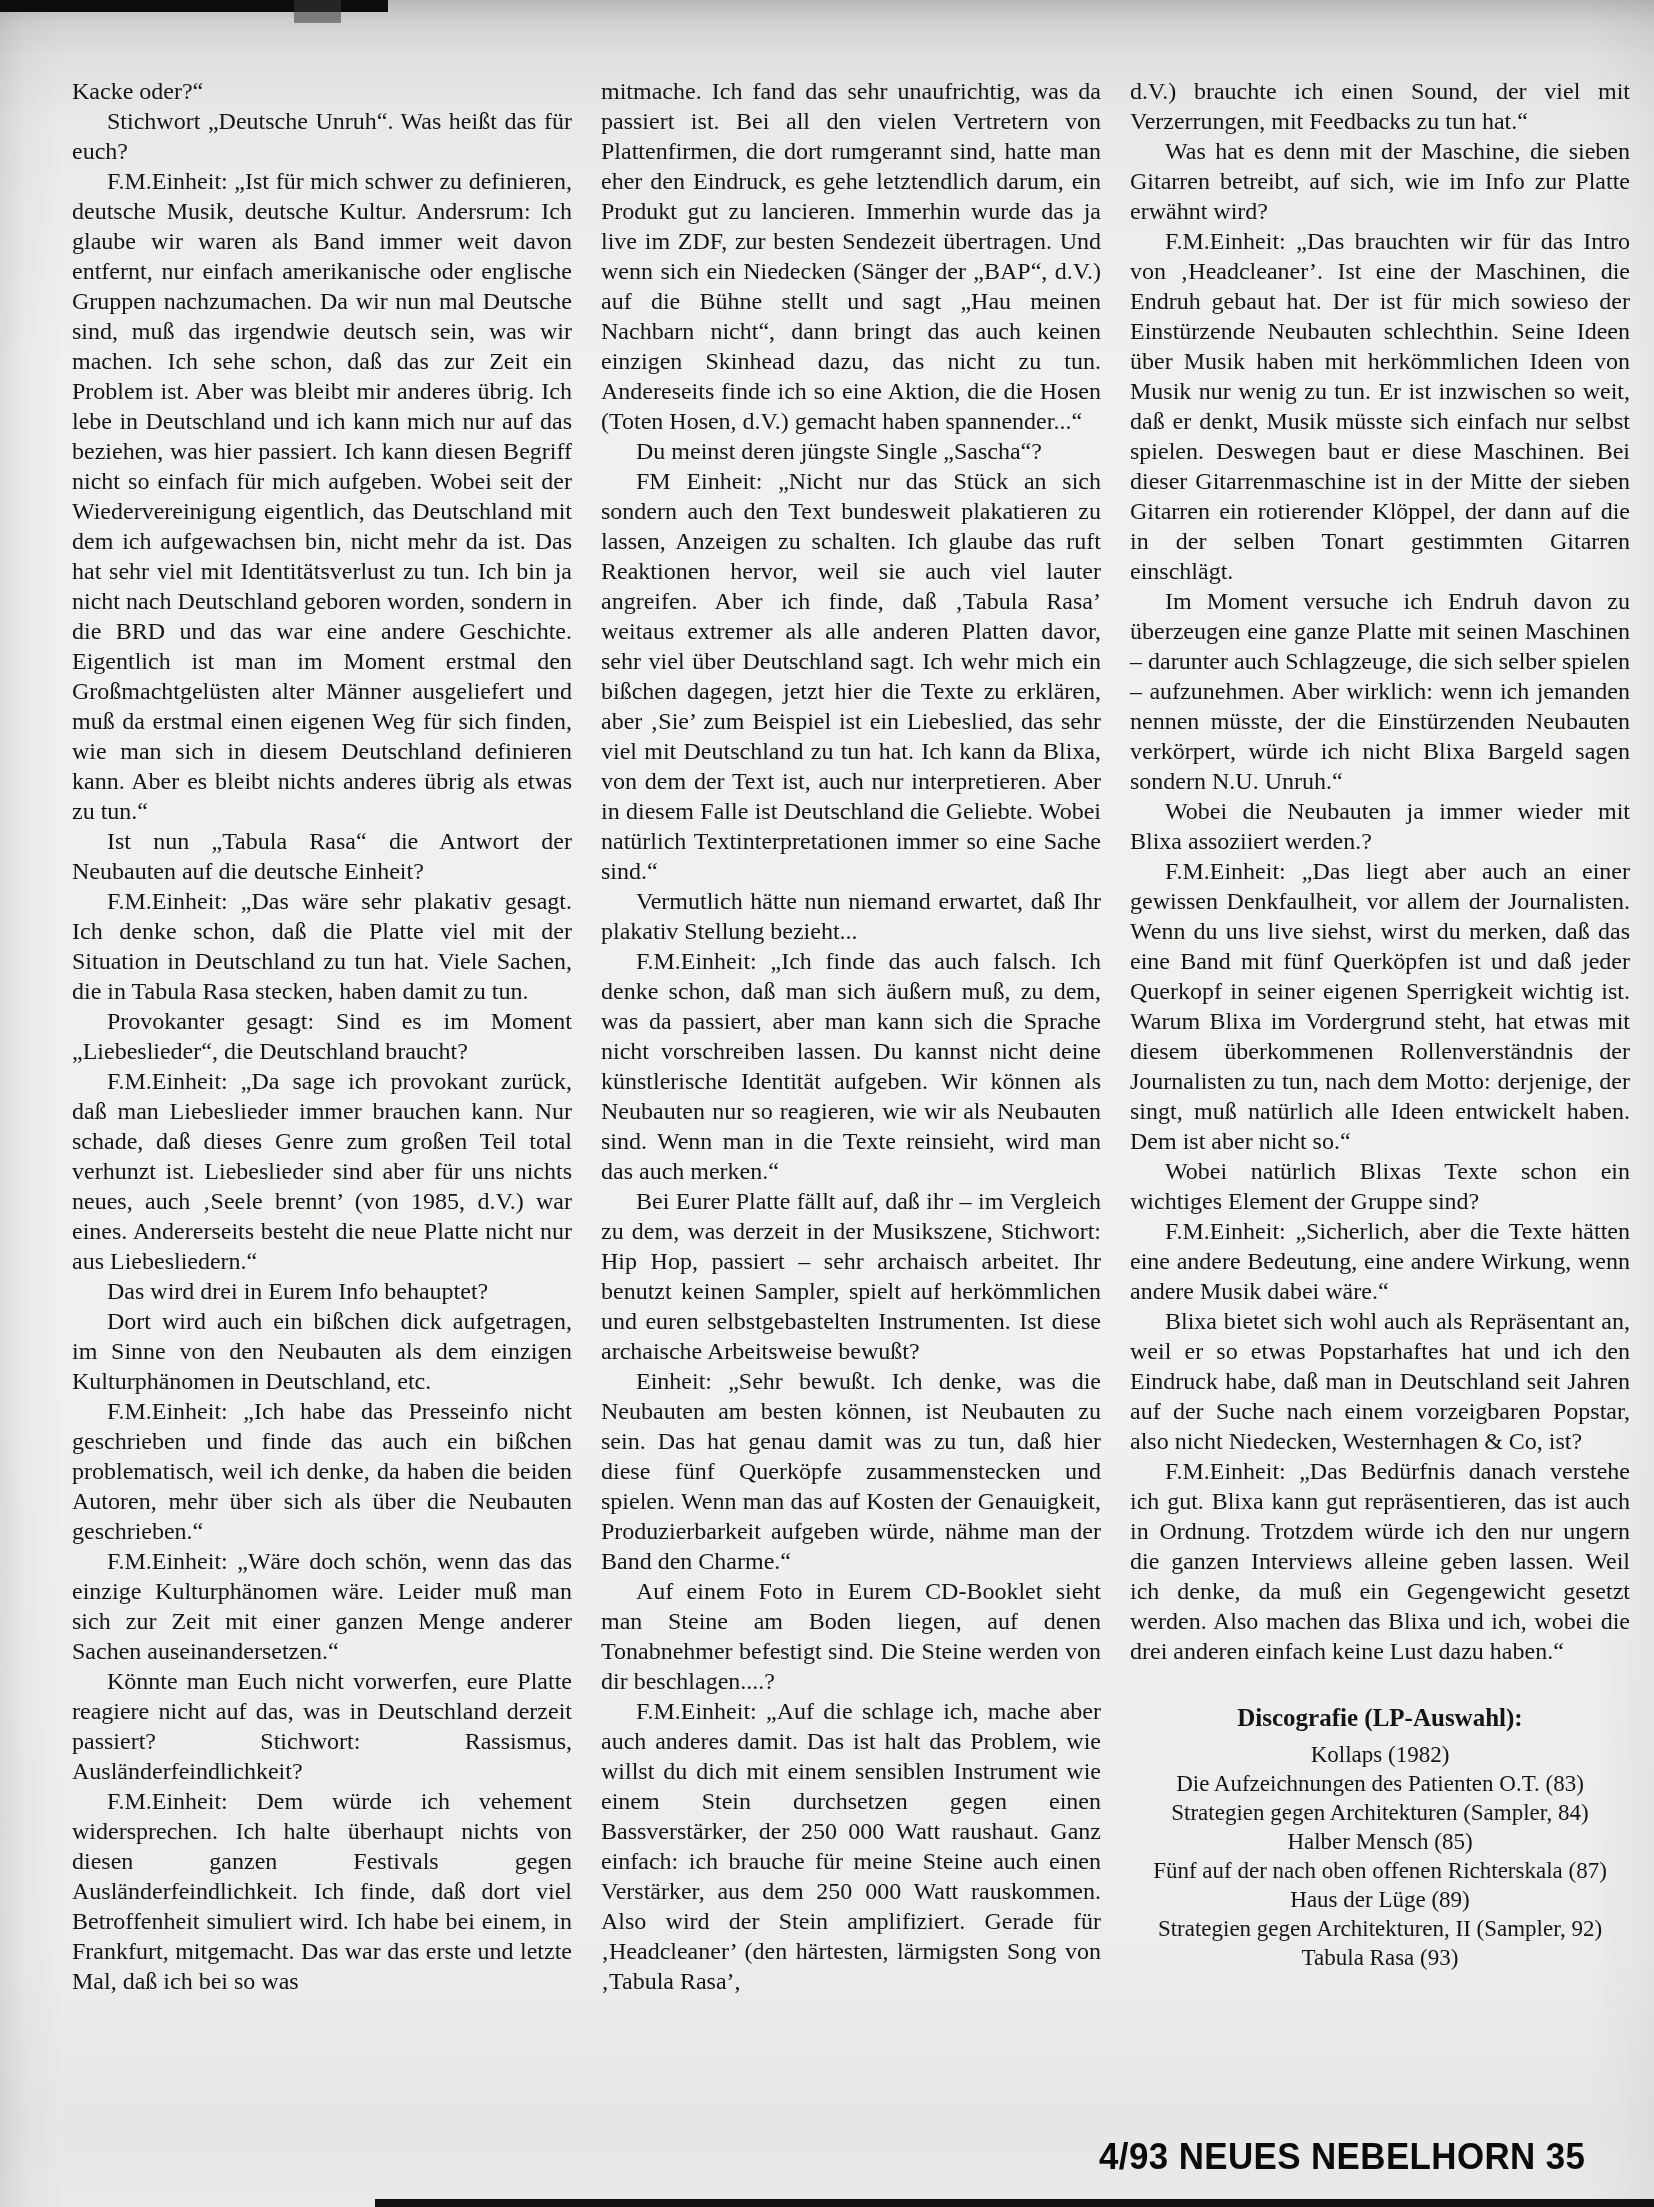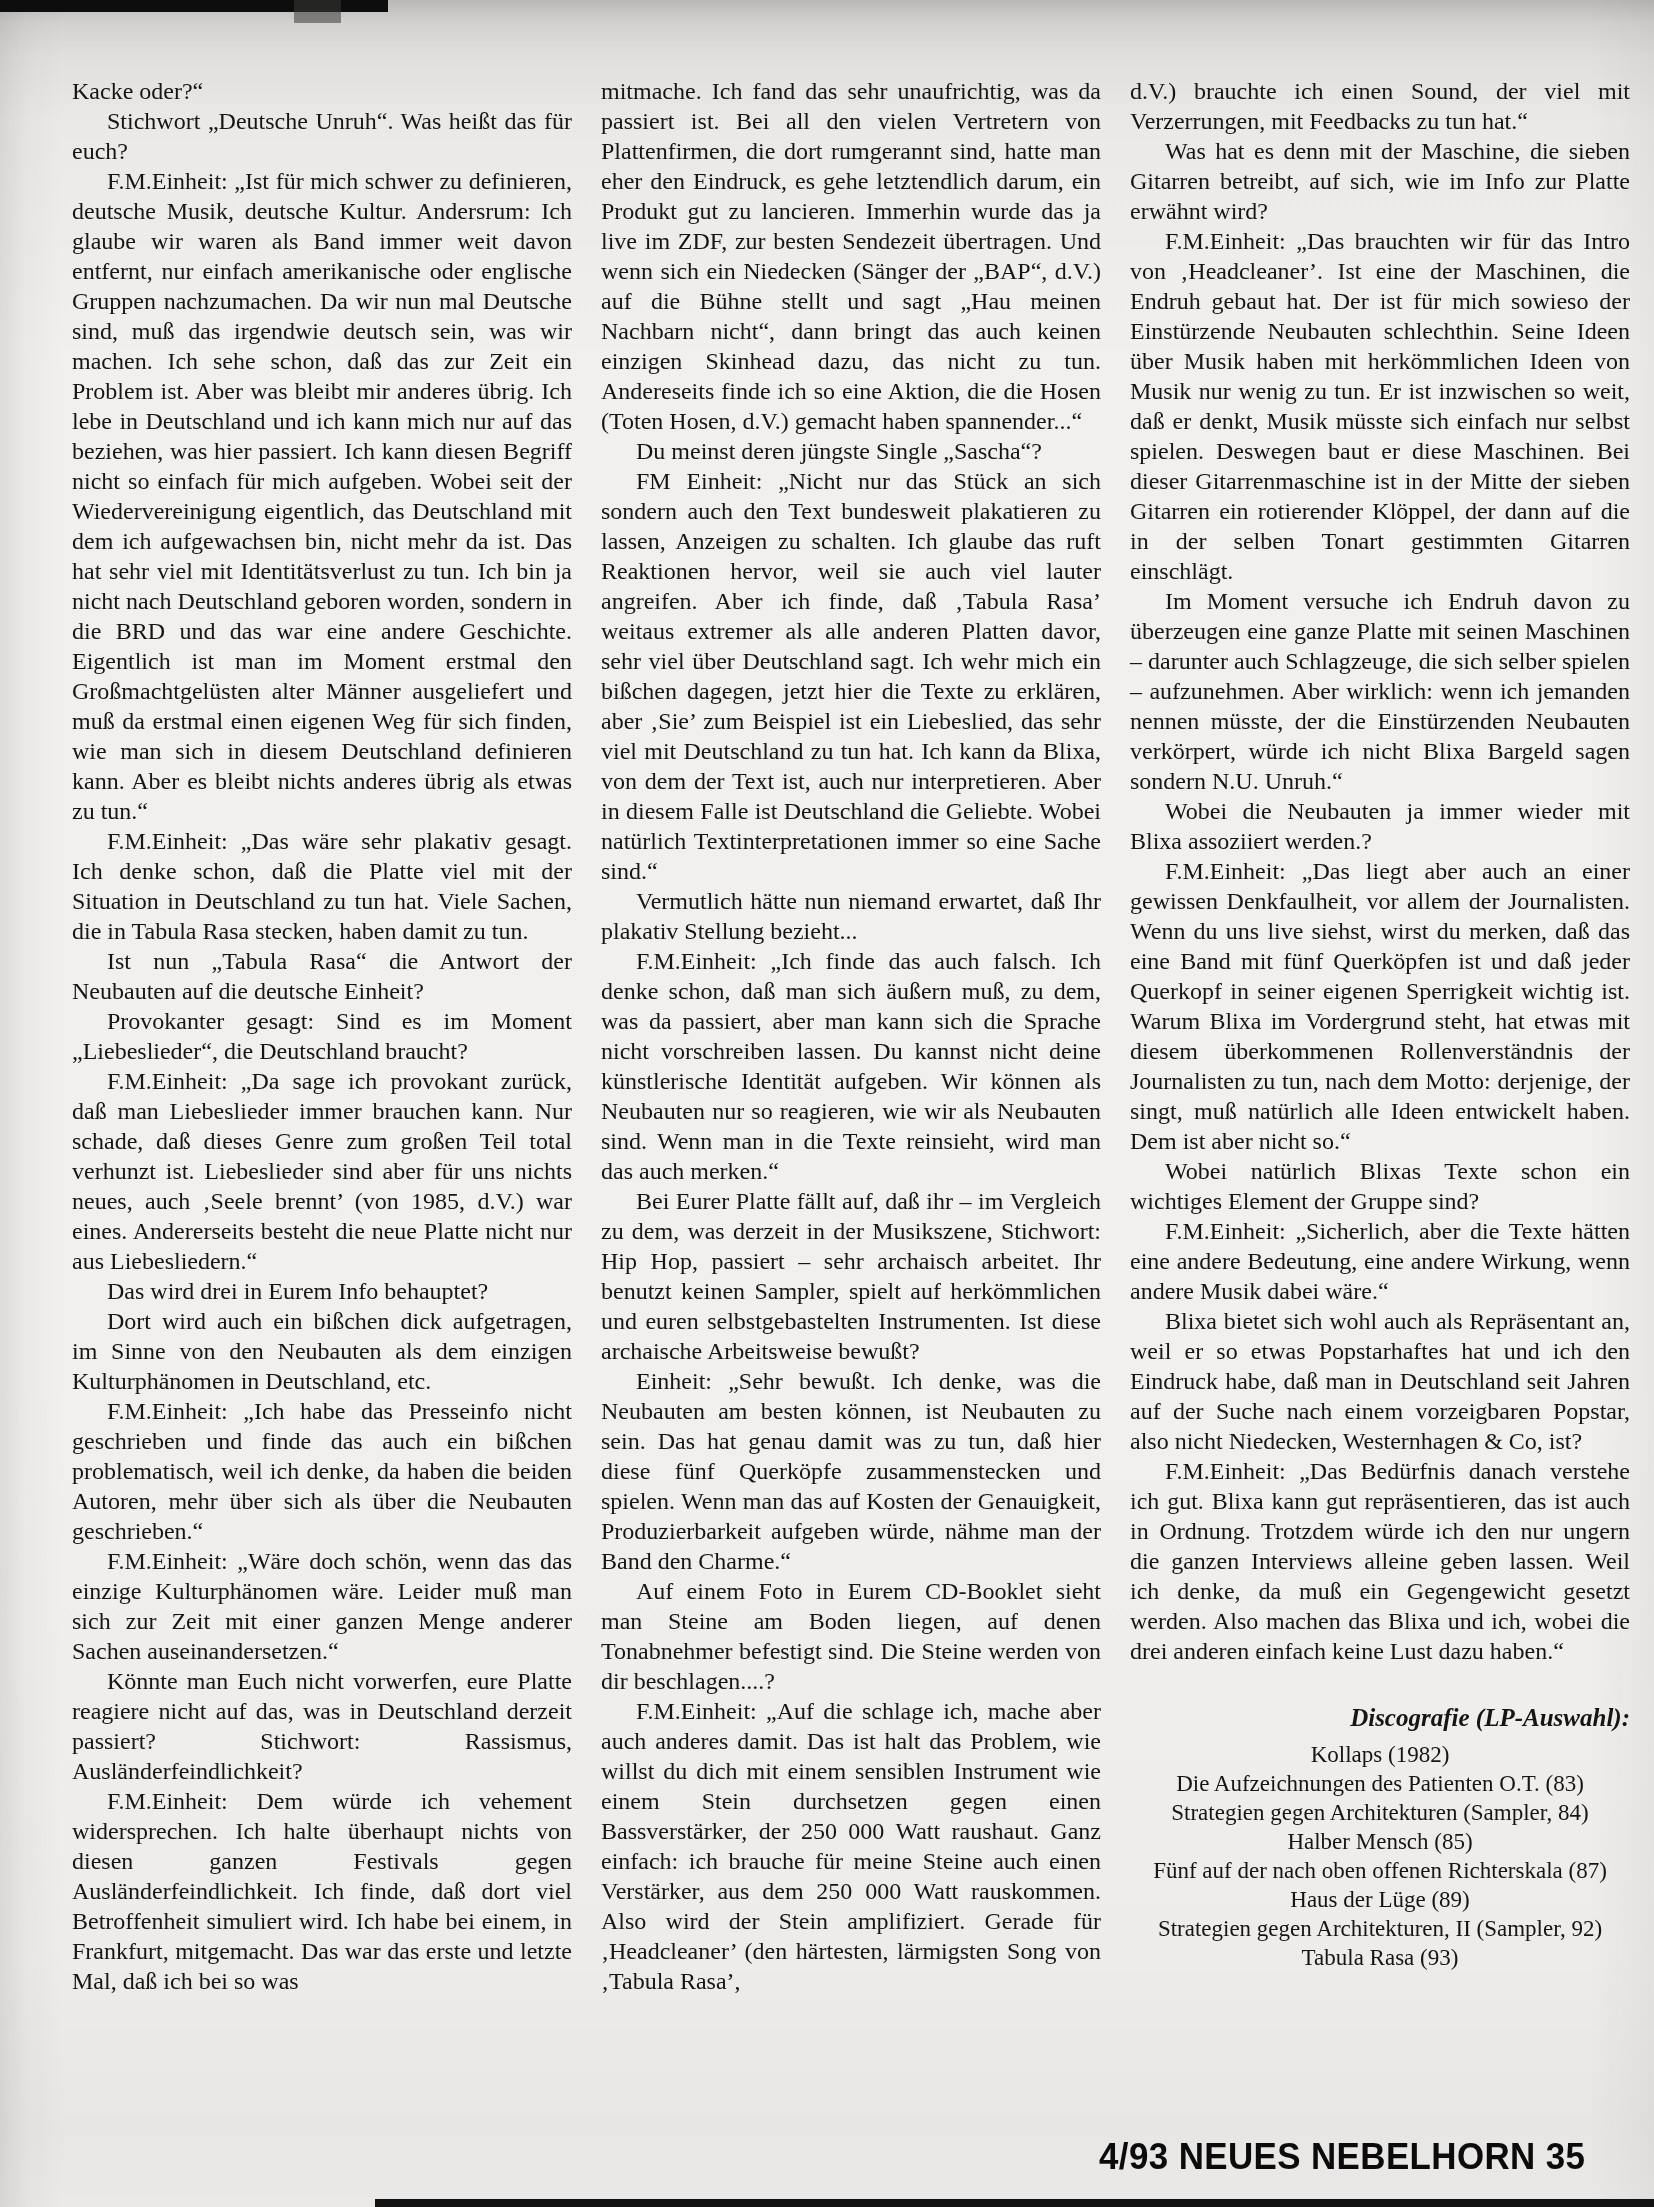--- a/index.html
+++ b/index.html
@@ -55,23 +55,22 @@
   .para { margin: 0; text-indent: 35px; }
   .para.noindent { text-indent: 0; }
 
   
   .discography { margin-top: 37px; }
   .disco-heading {
     margin: 0 0 7px 0;
     font-weight: bold;
     font-size: 25px;
     line-height: 29.5px;
-    text-align: right;
+    text-align: center;
     text-indent: 0;
-    font-style: italic;
   }
   .disco-list {
     list-style: none;
     margin: 0; padding: 0;
     font-size: 23px;
     line-height: 29px;
     text-align: center;
   }
 
   
@@ -93,22 +92,22 @@
 <body>
 
 <div class="scan-bar-top"></div>
 <div class="scan-nub-top"></div>
 
 <div class="columns">
   <div class="col">
       <p class="para noindent">Kacke oder?“</p>
       <p class="para">Stichwort „Deutsche Unruh“. Was heißt das für euch?</p>
       <p class="para">F.M.Einheit: „Ist für mich schwer zu definieren, deutsche Musik, deutsche Kultur. Andersrum: Ich glaube wir waren als Band immer weit davon entfernt, nur einfach amerikanische oder englische Gruppen nachzumachen. Da wir nun mal Deutsche sind, muß das irgendwie deutsch sein, was wir machen. Ich sehe schon, daß das zur Zeit ein Problem ist. Aber was bleibt mir anderes übrig. Ich lebe in Deutschland und ich kann mich nur auf das beziehen, was hier passiert. Ich kann diesen Begriff nicht so einfach für mich aufgeben. Wobei seit der Wiedervereinigung eigentlich, das Deutschland mit dem ich aufgewachsen bin, nicht mehr da ist. Das hat sehr viel mit Identitätsverlust zu tun. Ich bin ja nicht nach Deutschland geboren worden, sondern in die BRD und das war eine andere Geschichte. Eigentlich ist man im Moment erstmal den Großmachtgelüsten alter Männer ausgeliefert und muß da erstmal einen eigenen Weg für sich finden, wie man sich in diesem Deutschland definieren kann. Aber es bleibt nichts anderes übrig als etwas zu tun.“</p>
+      <p class="para">Ist nun „Tabula Rasa“ die Antwort der Neubauten auf die deutsche Einheit?</p>
       <p class="para">F.M.Einheit: „Das wäre sehr plakativ gesagt. Ich denke schon, daß die Platte viel mit der Situation in Deutschland zu tun hat. Viele Sachen, die in Tabula Rasa stecken, haben damit zu tun.</p>
-      <p class="para">Ist nun „Tabula Rasa“ die Antwort der Neubauten auf die deutsche Einheit?</p>
       <p class="para">Provokanter gesagt: Sind es im Moment „Liebeslieder“, die Deutschland braucht?</p>
       <p class="para">F.M.Einheit: „Da sage ich provokant zurück, daß man Liebeslieder immer brauchen kann. Nur schade, daß dieses Genre zum großen Teil total verhunzt ist. Liebeslieder sind aber für uns nichts neues, auch ‚Seele brennt’ (von 1985, d.V.) war eines. Andererseits besteht die neue Platte nicht nur aus Liebesliedern.“</p>
       <p class="para">Das wird drei in Eurem Info behauptet?</p>
       <p class="para">Dort wird auch ein bißchen dick aufgetragen, im Sinne von den Neubauten als dem einzigen Kulturphänomen in Deutschland, etc.</p>
       <p class="para">F.M.Einheit: „Ich habe das Presseinfo nicht geschrieben und finde das auch ein bißchen problematisch, weil ich denke, da haben die beiden Autoren, mehr über sich als über die Neubauten geschrieben.“</p>
       <p class="para">F.M.Einheit: „Wäre doch schön, wenn das das einzige Kulturphänomen wäre. Leider muß man sich zur Zeit mit einer ganzen Menge anderer Sachen auseinandersetzen.“</p>
       <p class="para">Könnte man Euch nicht vorwerfen, eure Platte reagiere nicht auf das, was in Deutschland derzeit passiert? Stichwort: Rassismus, Ausländerfeindlichkeit?</p>
       <p class="para">F.M.Einheit: Dem würde ich vehement widersprechen. Ich halte überhaupt nichts von diesen ganzen Festivals gegen Ausländerfeindlichkeit. Ich finde, daß dort viel Betroffenheit simuliert wird. Ich habe bei einem, in Frankfurt, mitgemacht. Das war das erste und letzte Mal, daß ich bei so was</p>
     </div>
   <div class="col">

